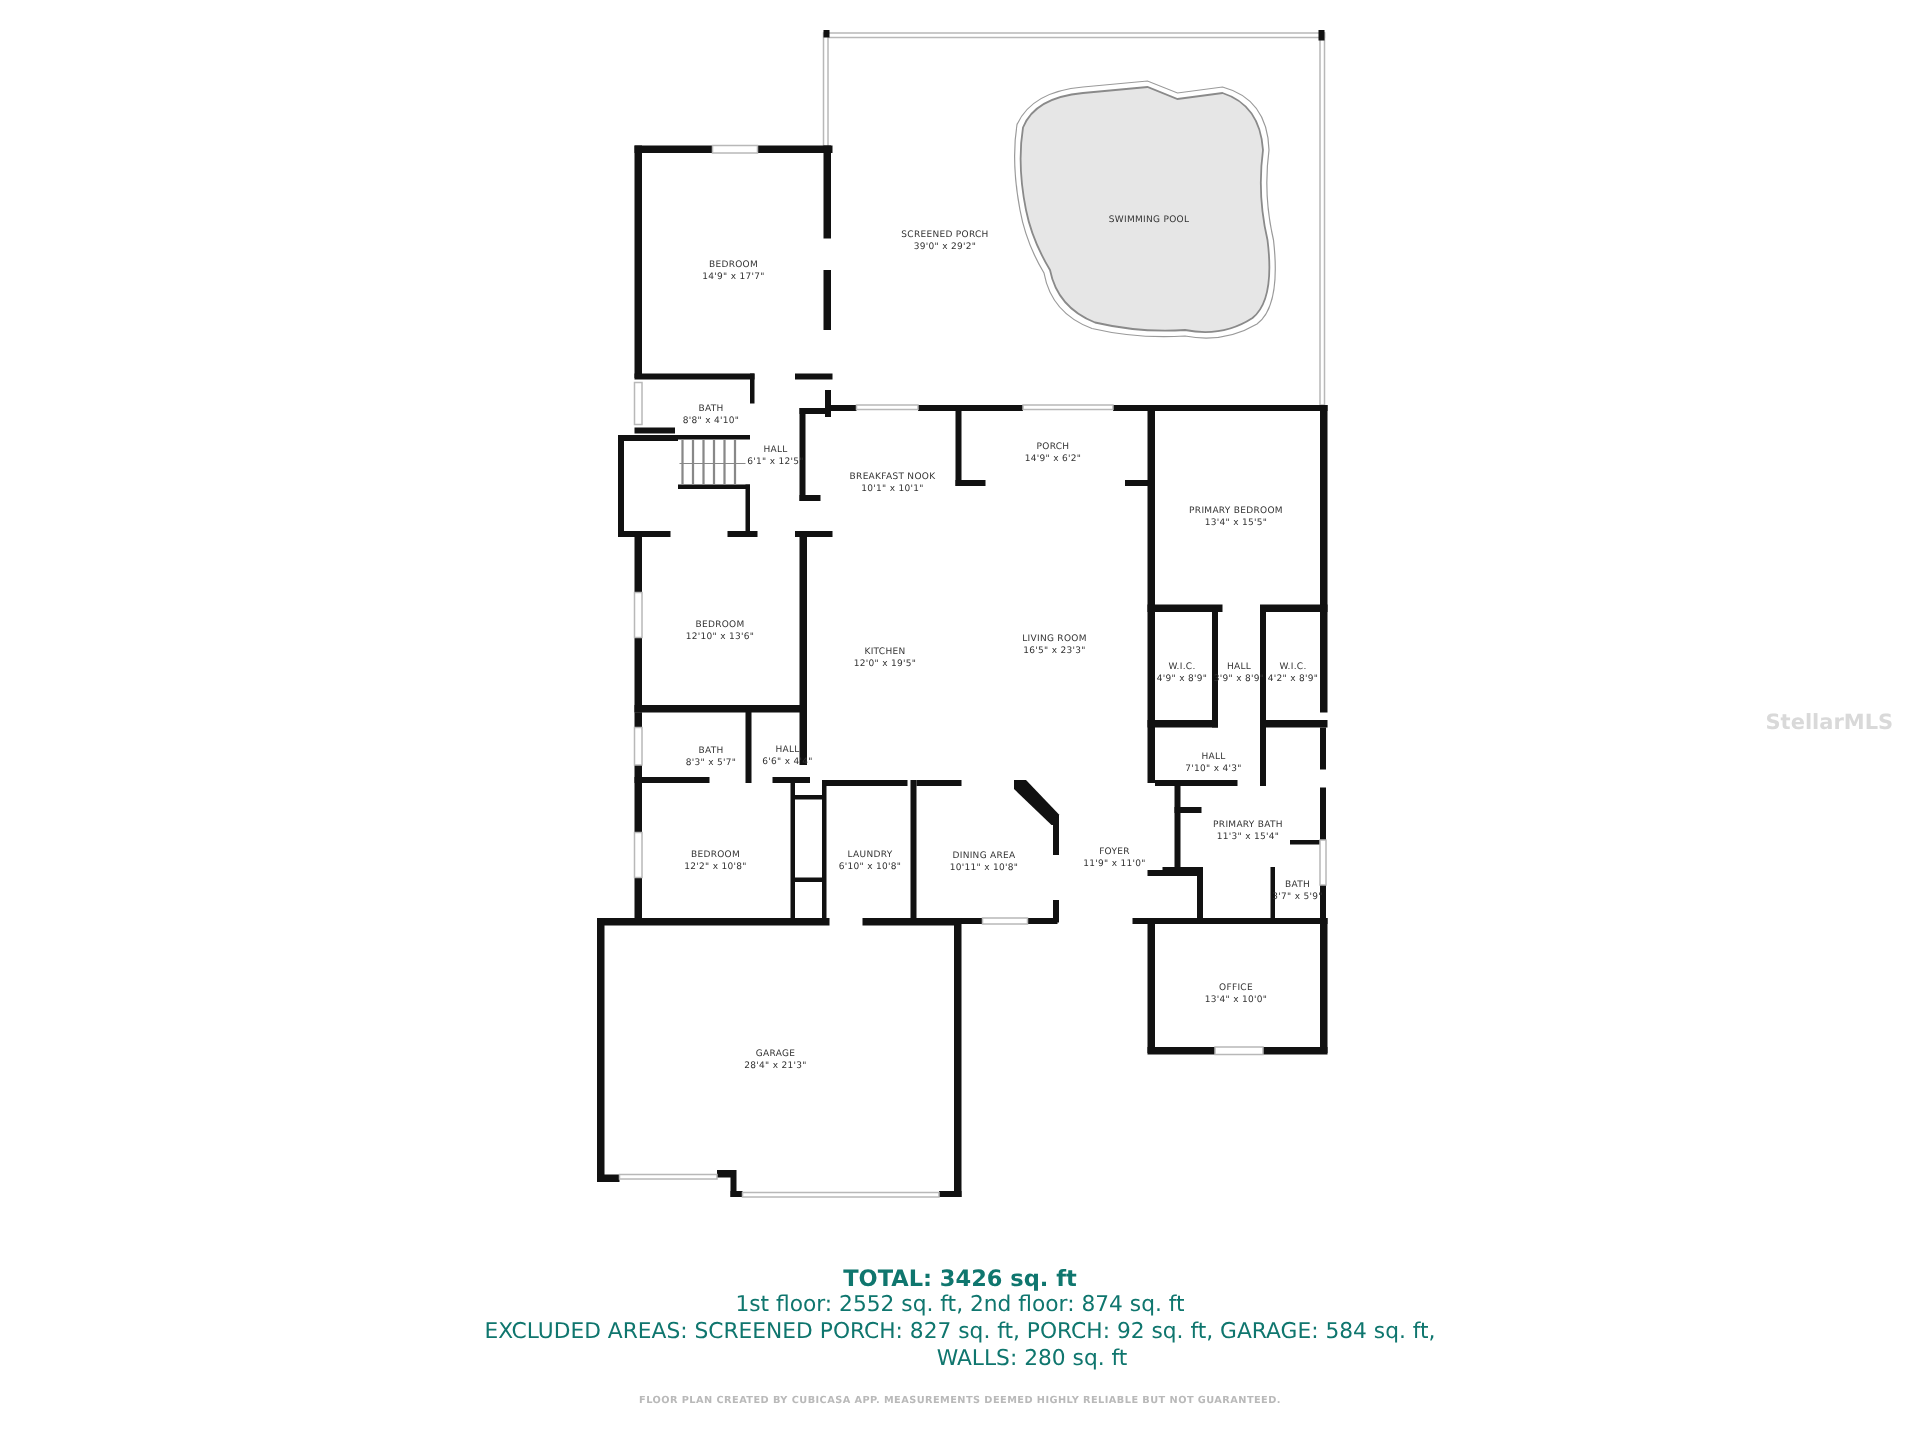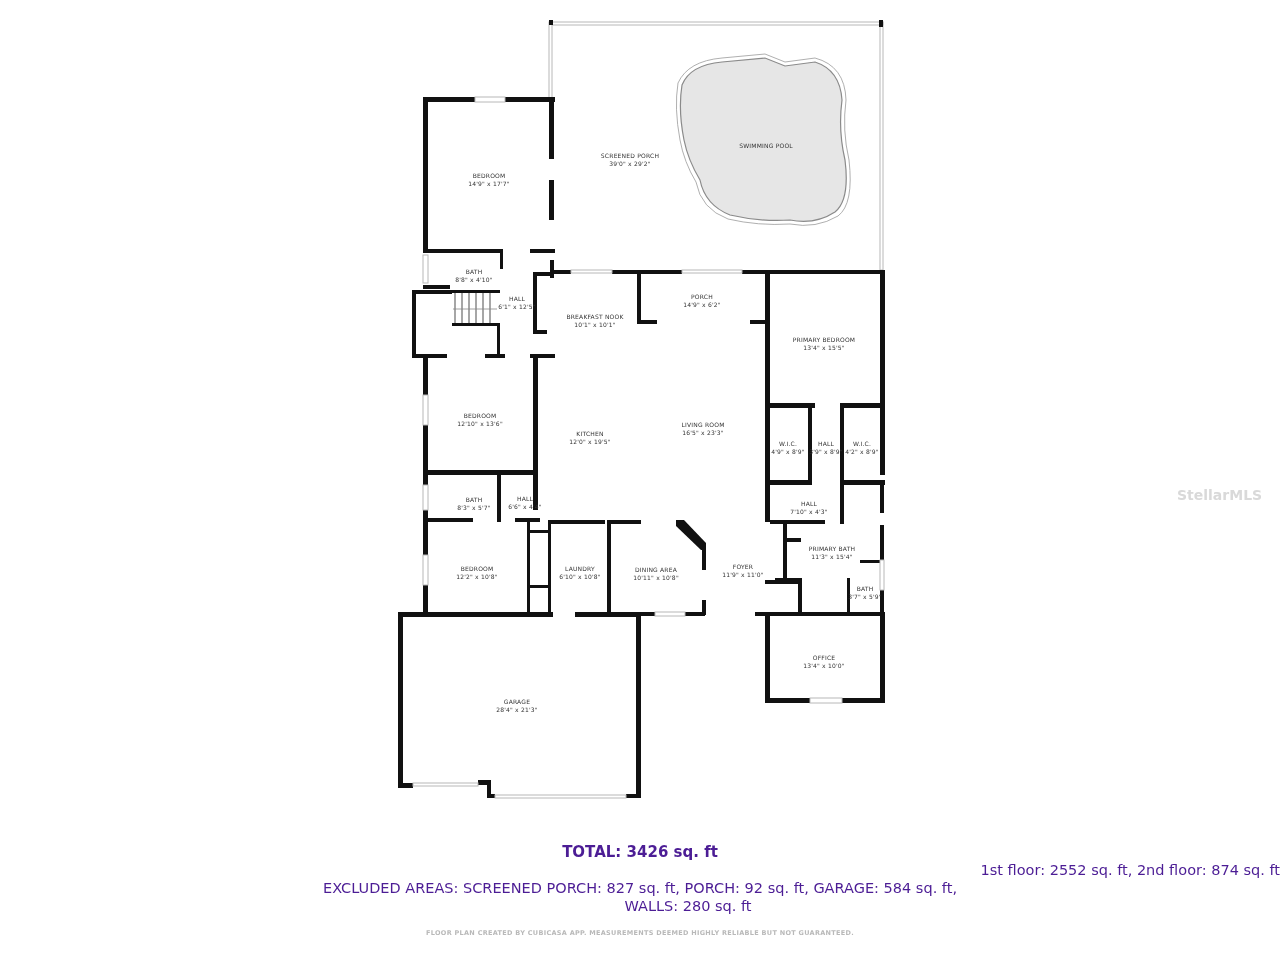--- a/index.html
+++ b/index.html
@@ -2,28 +2,28 @@
 <html><head>
 <meta charset="utf-8">
 <style>
   html, body { margin: 0; padding: 0; background: #ffffff; }
   body { width: 1280px; height: 960px; position: relative; overflow: hidden; font-family: "DejaVu Sans", sans-serif; }
   #plan { position: absolute; left: 0; top: 0; width: 1280px; height: 960px; }
   .wall { fill: #111111; }
   .win { fill: #ffffff; stroke: #b8b8b8; stroke-width: 1; }
   .thin { stroke: #cfcfcf; stroke-width: 1.5; fill: none; }
   .label { font-family: "DejaVu Sans", sans-serif; font-size: 6px; fill: #333333; text-anchor: middle; letter-spacing: 0.2px; }
-  .summary { position: absolute; left: 0; width: 1280px; text-align: center; color: #4c1d95; font-family: "DejaVu Sans", sans-serif; }
+  .summary { position: absolute; left: 0; width: 1280px; text-align: center; color: #0f766e; font-family: "DejaVu Sans", sans-serif; }
   .total { top: 843px; font-size: 15px; font-weight: bold; }
   .line { font-size: 14.5px; }
-  .l1 { top: 862px; text-align: right; }
+  .l1 { top: 862px; }
   .l2 { top: 880px; }
   .l3 { top: 898px; margin-left: 48px; }
   .credit { top: 929px; font-size: 6.5px; color: #b9b9b9; letter-spacing: 0.3px; font-weight: bold; }
-  .watermark { position: absolute; left: 1177px; top: 487px; font-size: 14px; color: #d9d9d9; font-family: "DejaVu Sans", sans-serif; font-weight: bold; }
+  .watermark { position: absolute; left: 1177px; top: 474px; font-size: 14px; color: #d9d9d9; font-family: "DejaVu Sans", sans-serif; font-weight: bold; }
 </style>
 </head>
 <body>
 
 <svg id="plan" viewBox="0 0 1280 960" xmlns="http://www.w3.org/2000/svg">
 
   <g>
     <rect x="551" y="22" width="332" height="3" class="win"></rect>
     <rect x="880" y="22" width="3" height="248" class="win"></rect>
     <rect x="549" y="22" width="3" height="78" class="win"></rect>

